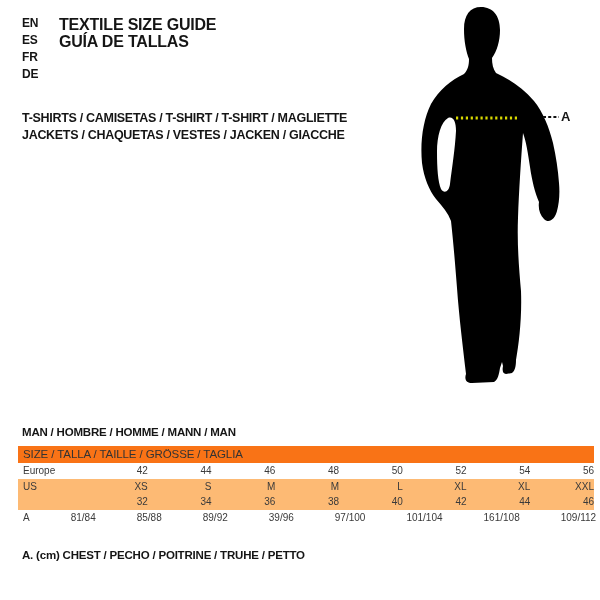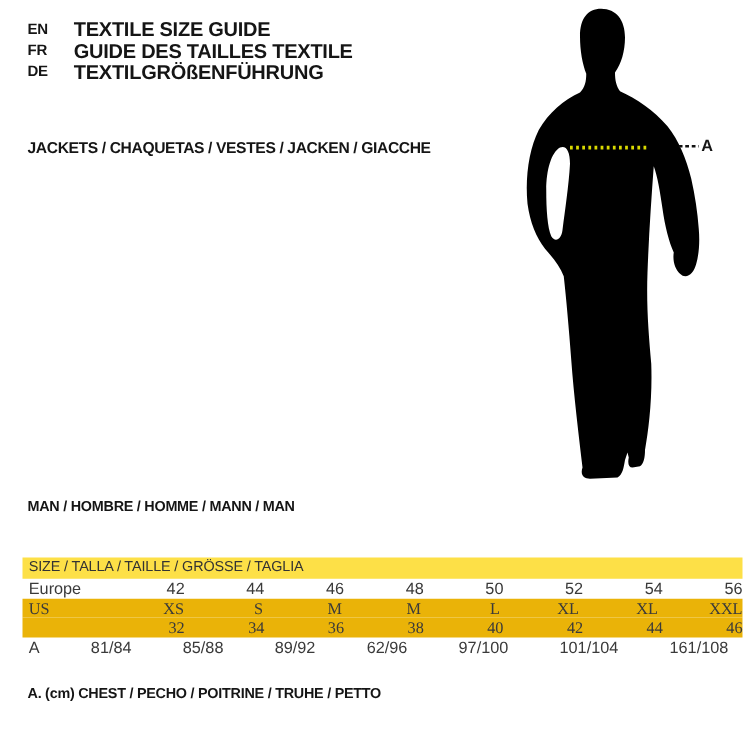--- a/index.html
+++ b/index.html
@@ -14,52 +14,55 @@
 
   
   .category-block { position: absolute; left: 22px; top: 110px; }
   .category-line { height: 17px; line-height: 17px; font-weight: 700; font-size: 12.5px; letter-spacing: -0.3px; white-space: nowrap; }
 
   
   .figure-svg { position: absolute; left: 0; top: 0; width: 600px; height: 600px; }
   .measure-a-label { position: absolute; left: 561px; top: 109px; font-weight: 700; font-size: 13px; letter-spacing: -0.2px; }
 
   
-  .section-heading { position: absolute; left: 22px; top: 400px; font-weight: 700; font-size: 11.5px; letter-spacing: -0.2px; white-space: nowrap; }
+  .section-heading { position: absolute; left: 22px; top: 426px; font-weight: 700; font-size: 11.5px; letter-spacing: -0.2px; white-space: nowrap; }
 
   
   .size-table { position: absolute; left: 18px; top: 446px; width: 576px; }
-  .size-table-header { height: 17px; line-height: 17px; background: #fde047; font-size: 11.5px; color: #333333; padding-left: 5px; letter-spacing: -0.1px; }
-  .size-row { display: flex; height: 15.5px; line-height: 15.5px; font-size: 13px; color: #3a3a3a; gap: 41px; }
-  .size-row.shaded { background: #eab308; font-family: Liberation Serif, serif; }
+  .size-table-header { height: 17px; line-height: 17px; background: #f97316; font-size: 11.5px; color: #333333; padding-left: 5px; letter-spacing: -0.1px; }
+  .size-row { display: flex; height: 15.5px; line-height: 15.5px; font-size: 10px; color: #3a3a3a; gap: 41px; }
+  .size-row.shaded { background: #fdba74; }
   .size-row-label { width: 66px; padding-left: 5px; text-align: left; }
   .size-cell { flex: 1 1 0; text-align: right; }
 
   
   .footnote { position: absolute; left: 22px; top: 549px; font-weight: 700; font-size: 11.5px; letter-spacing: -0.2px; white-space: nowrap; }
 </style>
 </head>
 <body>
 
 <div class="lang-block">
   <div class="lang-row">
     <span class="lang-code">EN</span>
     <span class="lang-title">TEXTILE SIZE GUIDE</span>
   </div>
   <div class="lang-row">
+    <span class="lang-code">ES</span>
+    <span class="lang-title">GUÍA DE TALLAS</span>
+  </div>
+  <div class="lang-row">
     <span class="lang-code">FR</span>
-    <span class="lang-title">GUIDE DES TAILLES TEXTILE</span>
   </div>
   <div class="lang-row">
     <span class="lang-code">DE</span>
-    <span class="lang-title">TEXTILGRÖßENFÜHRUNG</span>
   </div>
 </div>
 
 <div class="category-block">
+  <div class="category-line">T-SHIRTS / CAMISETAS / T-SHIRT / T-SHIRT / MAGLIETTE</div>
   <div class="category-line">JACKETS / CHAQUETAS / VESTES / JACKEN / GIACCHE</div>
 </div>
 
 <svg class="figure-svg" viewBox="0 0 600 600" xmlns="http://www.w3.org/2000/svg" aria-hidden="true">
   <path fill="#000000" fill-rule="evenodd" d="
     M 481 7
     C 493 7 500 16 500 30
     C 500 41 497 51 492 58
     C 492 64 493 69 496 73
     C 509 79 523 88 534 101
@@ -142,21 +145,21 @@
     <span class="size-cell">42</span>
     <span class="size-cell">44</span>
     <span class="size-cell">46</span>
   </div>
 
   <div class="size-row">
     <span class="size-row-label">A</span>
     <span class="size-cell">81/84</span>
     <span class="size-cell">85/88</span>
     <span class="size-cell">89/92</span>
-    <span class="size-cell">62/96</span>
+    <span class="size-cell">39/96</span>
     <span class="size-cell">97/100</span>
     <span class="size-cell">101/104</span>
     <span class="size-cell">161/108</span>
     <span class="size-cell">109/112</span>
   </div>
 </div>
 
 <div class="footnote">A. (cm) CHEST / PECHO / POITRINE / TRUHE / PETTO</div>
 
 </body></html>

